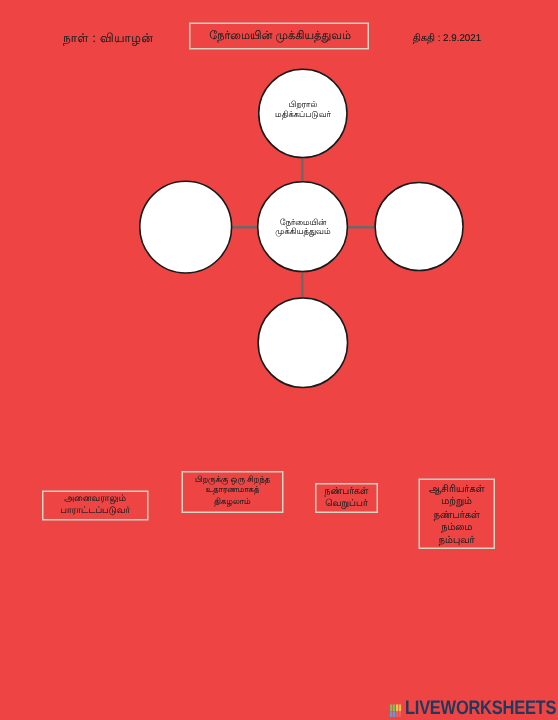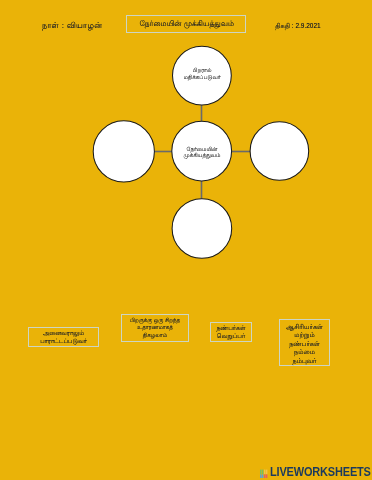--- a/index.html
+++ b/index.html
@@ -1,19 +1,19 @@
 <!DOCTYPE html>
 <html><head>
 <meta charset="utf-8">
 <style>
   html,body{margin:0;padding:0;background:#ffffff;}
   body{width:372px;height:480px;overflow:hidden;
        font-family:"Liberation Sans",sans-serif;color:#3b3b3b;
        -webkit-font-smoothing:antialiased;}
-  .page{position:relative;width:372px;height:480px;background:#eab308;}
+  .page{position:relative;width:372px;height:480px;background:#ef4444;}
   .hdr-left{position:absolute;left:42px;top:20.5px;font-size:8px;letter-spacing:0.3px;color:#1a1a1a;white-space:nowrap;text-shadow:0 0 0.3px rgba(60,60,60,0.75);}
   .hdr-title{position:absolute;left:126px;top:14.5px;width:120px;height:18px;padding-top:1.5px;padding-left:1.5px;border:1px solid #cdd5c3;
              display:flex;align-items:center;justify-content:center;font-size:7.5px;color:#1a1a1a;text-shadow:0 0 0.3px rgba(60,60,60,0.75);
              box-sizing:border-box;white-space:nowrap;}
   .hdr-right{position:absolute;left:275.2px;top:22px;font-size:6.5px;color:#1a1a1a;white-space:nowrap;text-shadow:0 0 0.3px rgba(60,60,60,0.75);}
   .diagram{position:absolute;left:0;top:0;}
   .ctext{position:absolute;text-align:center;line-height:1.35;color:#262626;white-space:pre-line;text-shadow:0 0 0.25px rgba(80,80,80,0.55);}
   .box{position:absolute;border:1px solid #cdd5c3;display:flex;align-items:center;justify-content:center;
        text-align:center;font-size:5.6px;line-height:1.35;color:#1a1a1a;padding:1px 2px;white-space:pre-line;text-shadow:0 0 0.3px rgba(60,60,60,0.75);box-sizing:border-box;}
   .logo{position:absolute;left:259.6px;top:464px;display:flex;align-items:flex-end;height:14px;}

